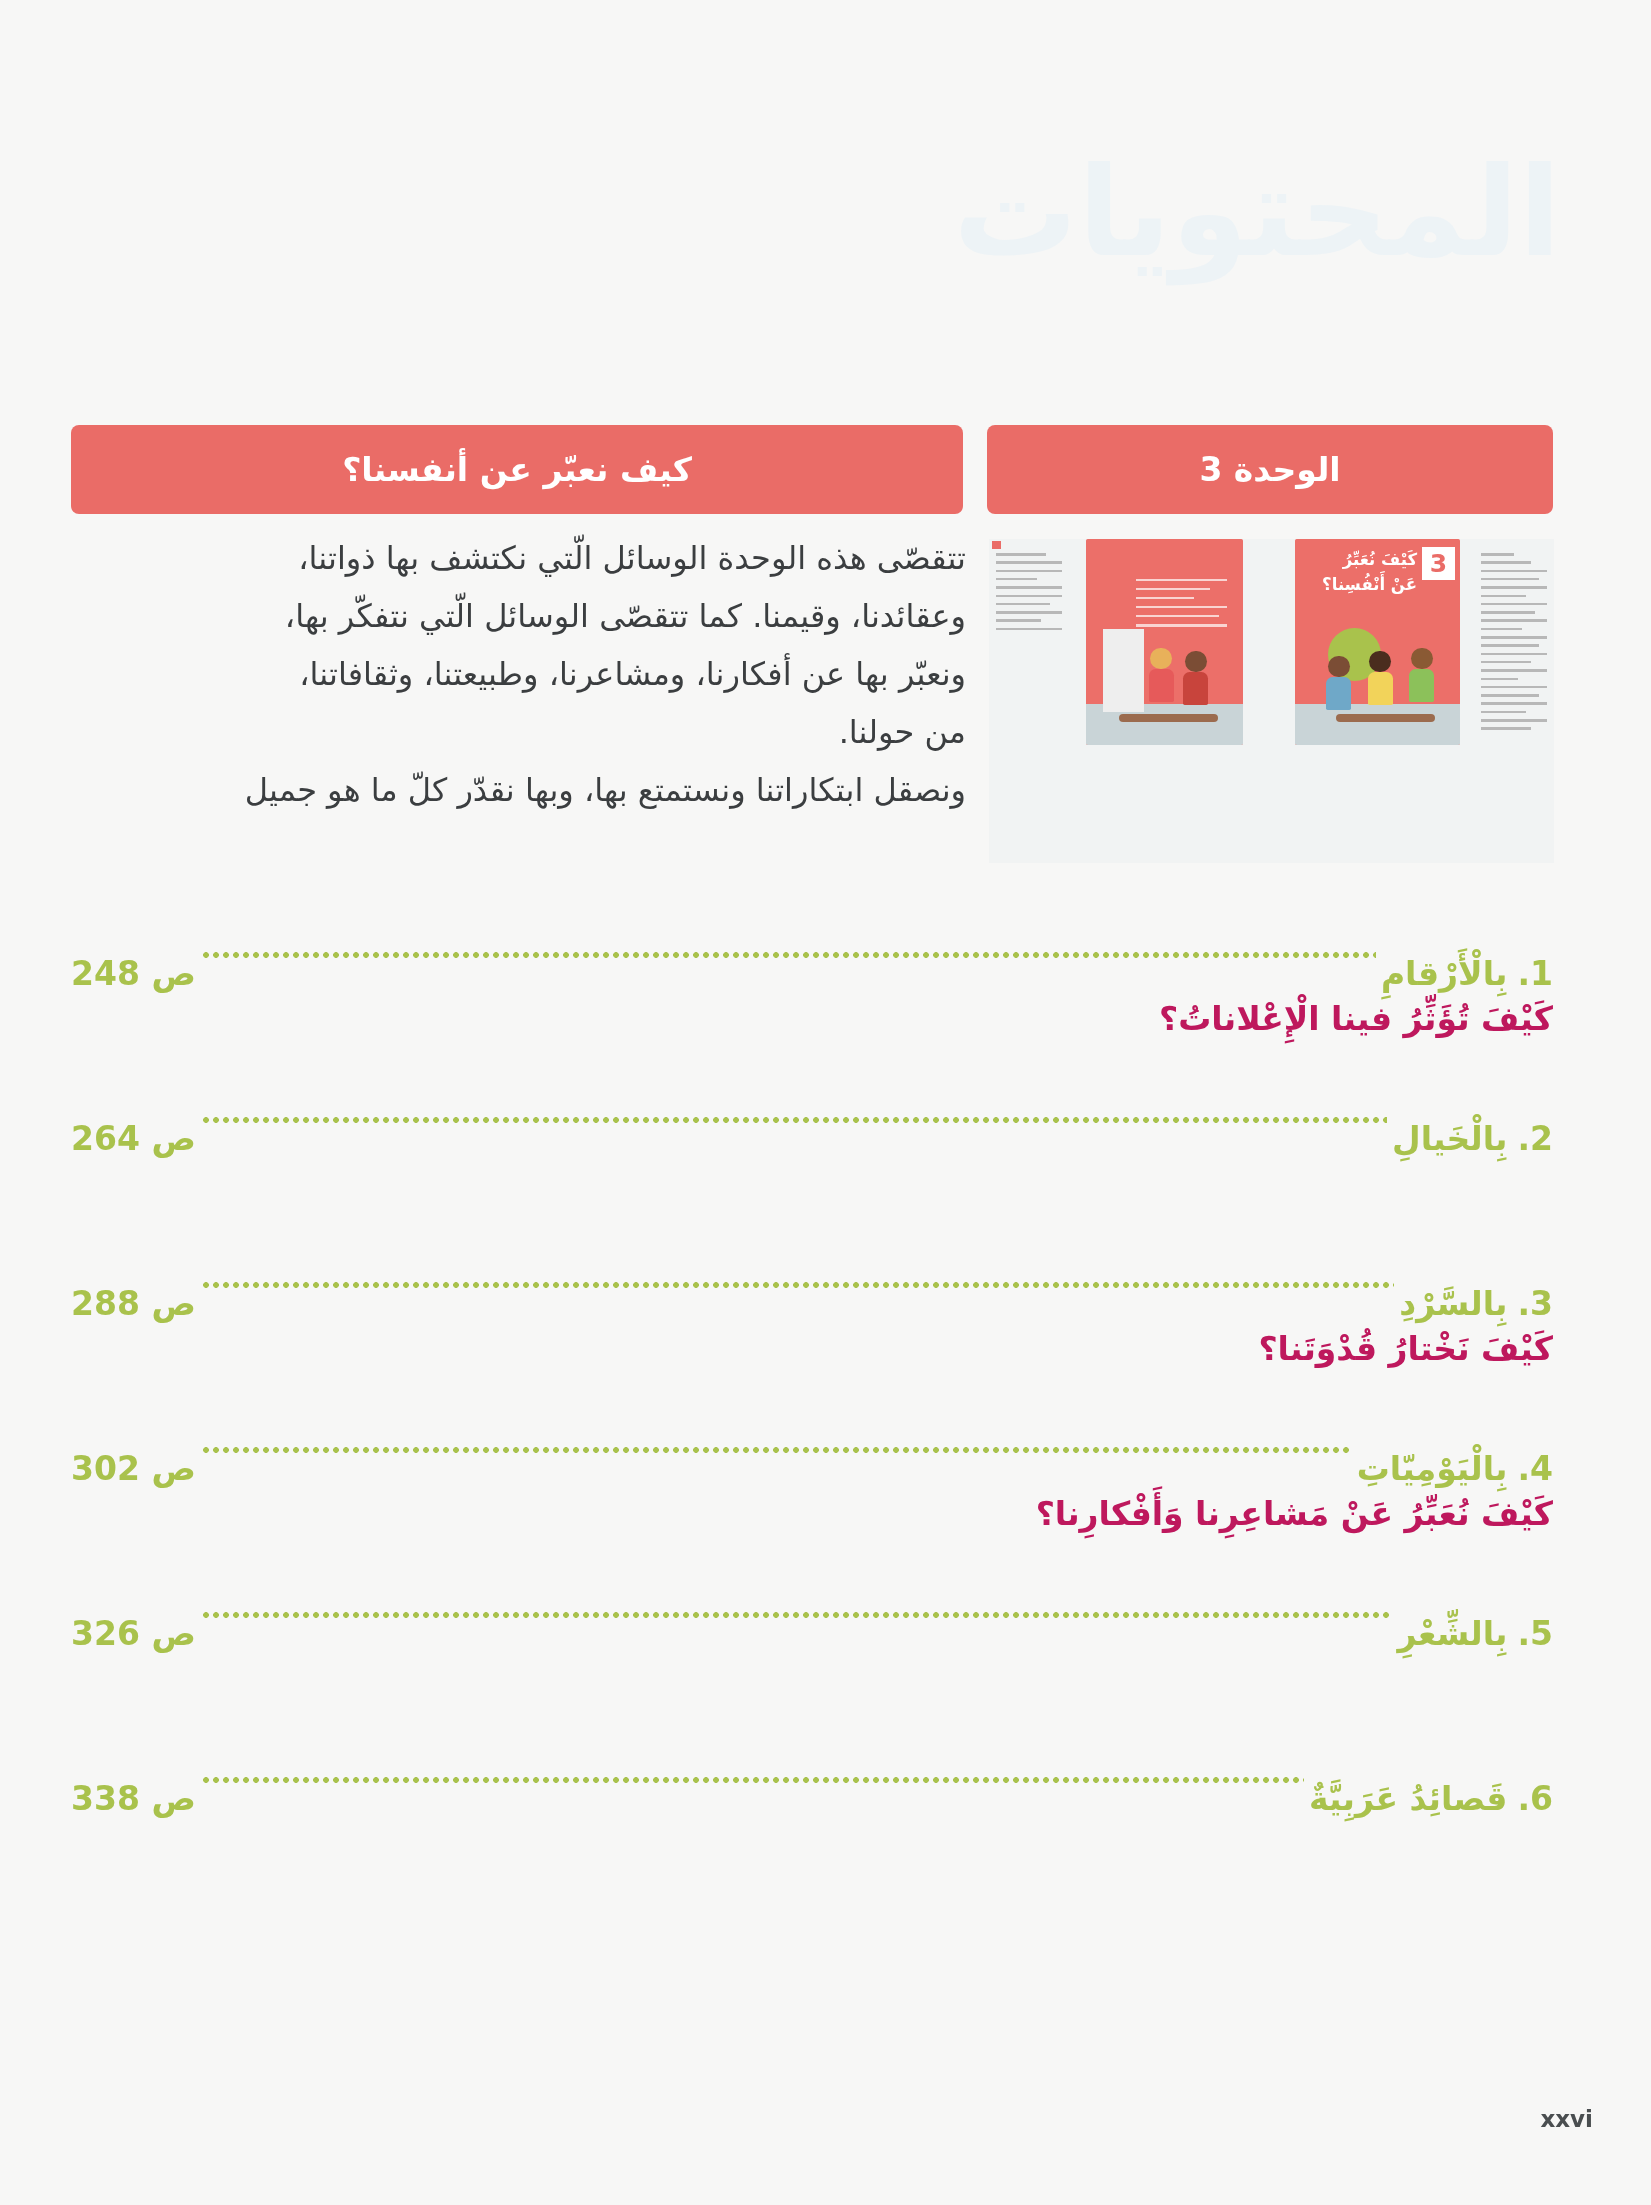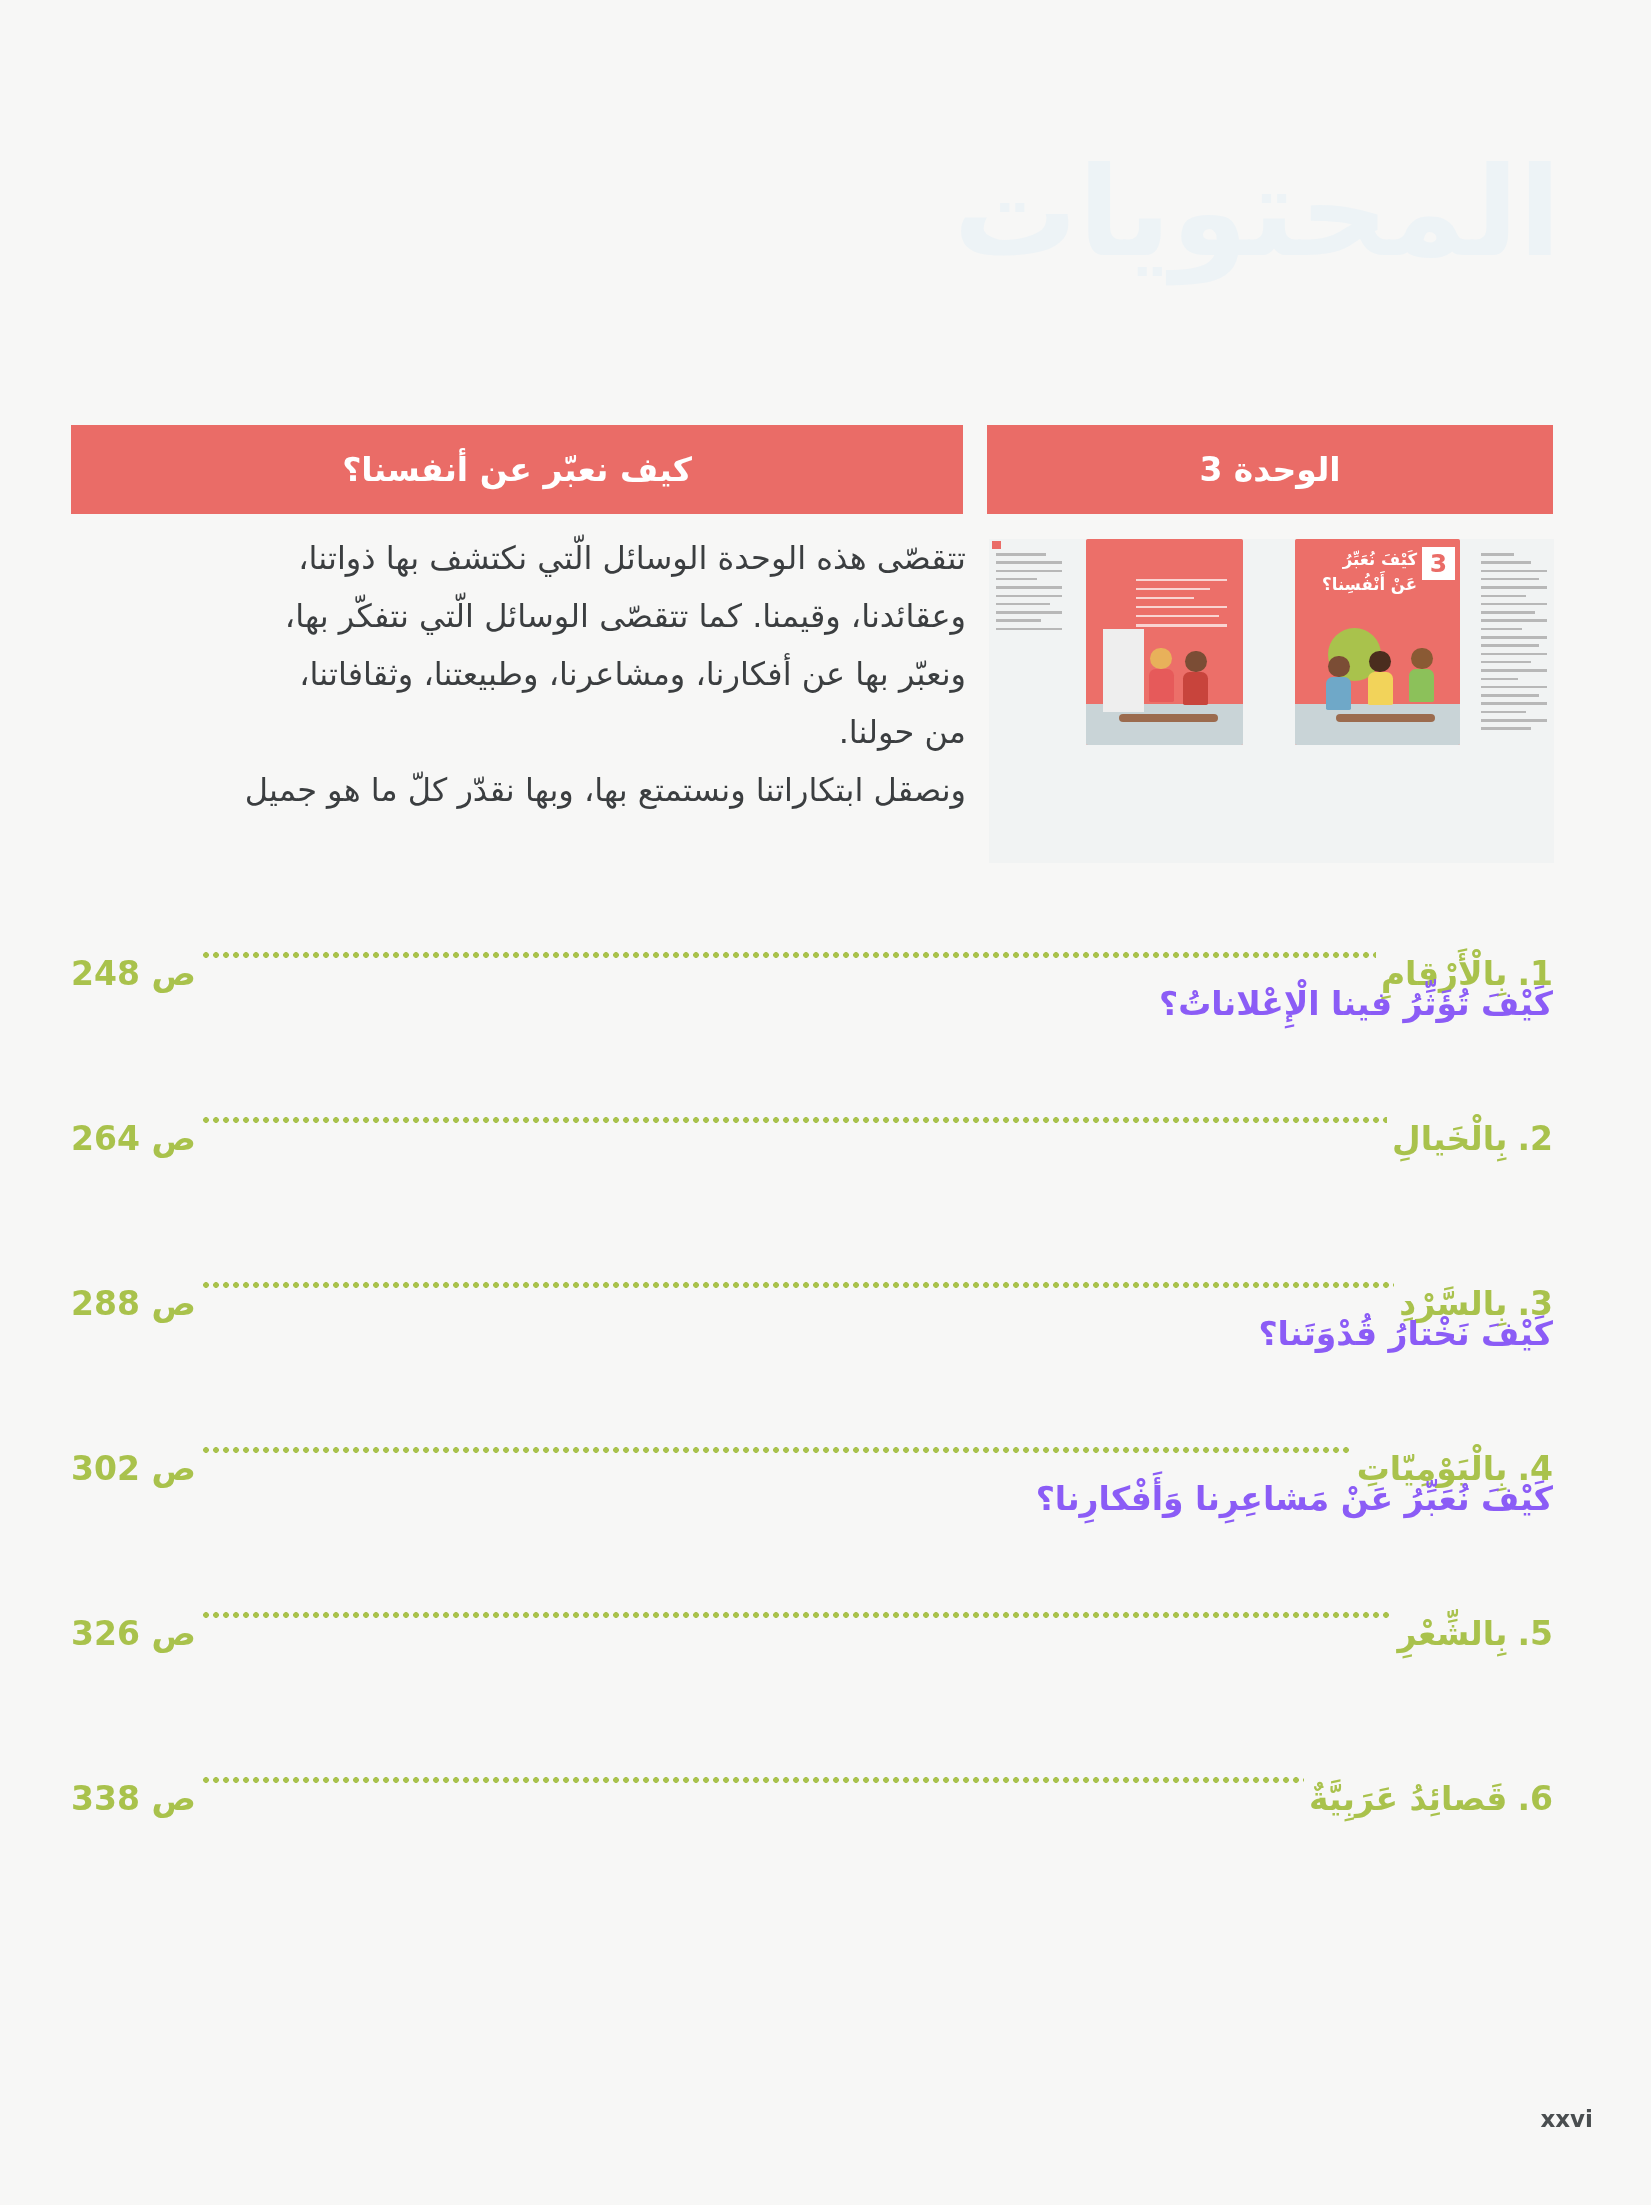--- a/index.html
+++ b/index.html
@@ -16,20 +16,21 @@
       font-size: 124px; font-weight: bold;
       color: #edf3f6; direction: rtl; letter-spacing: 1.7px;
       user-select: none;
     }
     .header-bar {
       position: absolute; top: 425px; height: 89px;
       background: #ea6c67;
       color: #ffffff; font-weight: bold; font-size: 33px;
       display: flex; align-items: center; justify-content: center;
       direction: rtl;
+      border-radius: 8px;
     }
     .bar-unit { left: 987px; width: 566px; }
     .bar-title { left: 71px; width: 892px; }
 
     .intro {
       position: absolute; top: 529px; left: 107px; width: 859px;
       direction: rtl; text-align: right;
       font-size: 32px; line-height: 58px; color: #3b3e40;
     }
 
@@ -77,21 +78,21 @@
     .toc-num { margin-left: 10px; }
     .toc-name { white-space: nowrap; }
     .toc-dots {
       flex: 1; margin: 0 5px; height: 10px;
       background-image: radial-gradient(circle, #a9c24c 2.8px, transparent 3px);
       background-size: 10px 10px; background-repeat: repeat-x;
       align-self: center; position: relative; top: 8.3px;
     }
     .toc-page { white-space: nowrap; direction: rtl; margin-top: 37px; }
     .toc-question {
-      font-size: 33px; color: #8b5cf6; margin-top: 8px; text-align: right; font-weight: bold;
+      font-size: 33px; color: #be185d; margin-top: 23px; text-align: right; font-weight: bold;
     }
 
     .folio {
       position: absolute; top: 2106px; right: 59px;
       font-size: 23px; font-weight: bold; color: #4a4e50;
     }
   </style>
 </head>
 <body>
 

